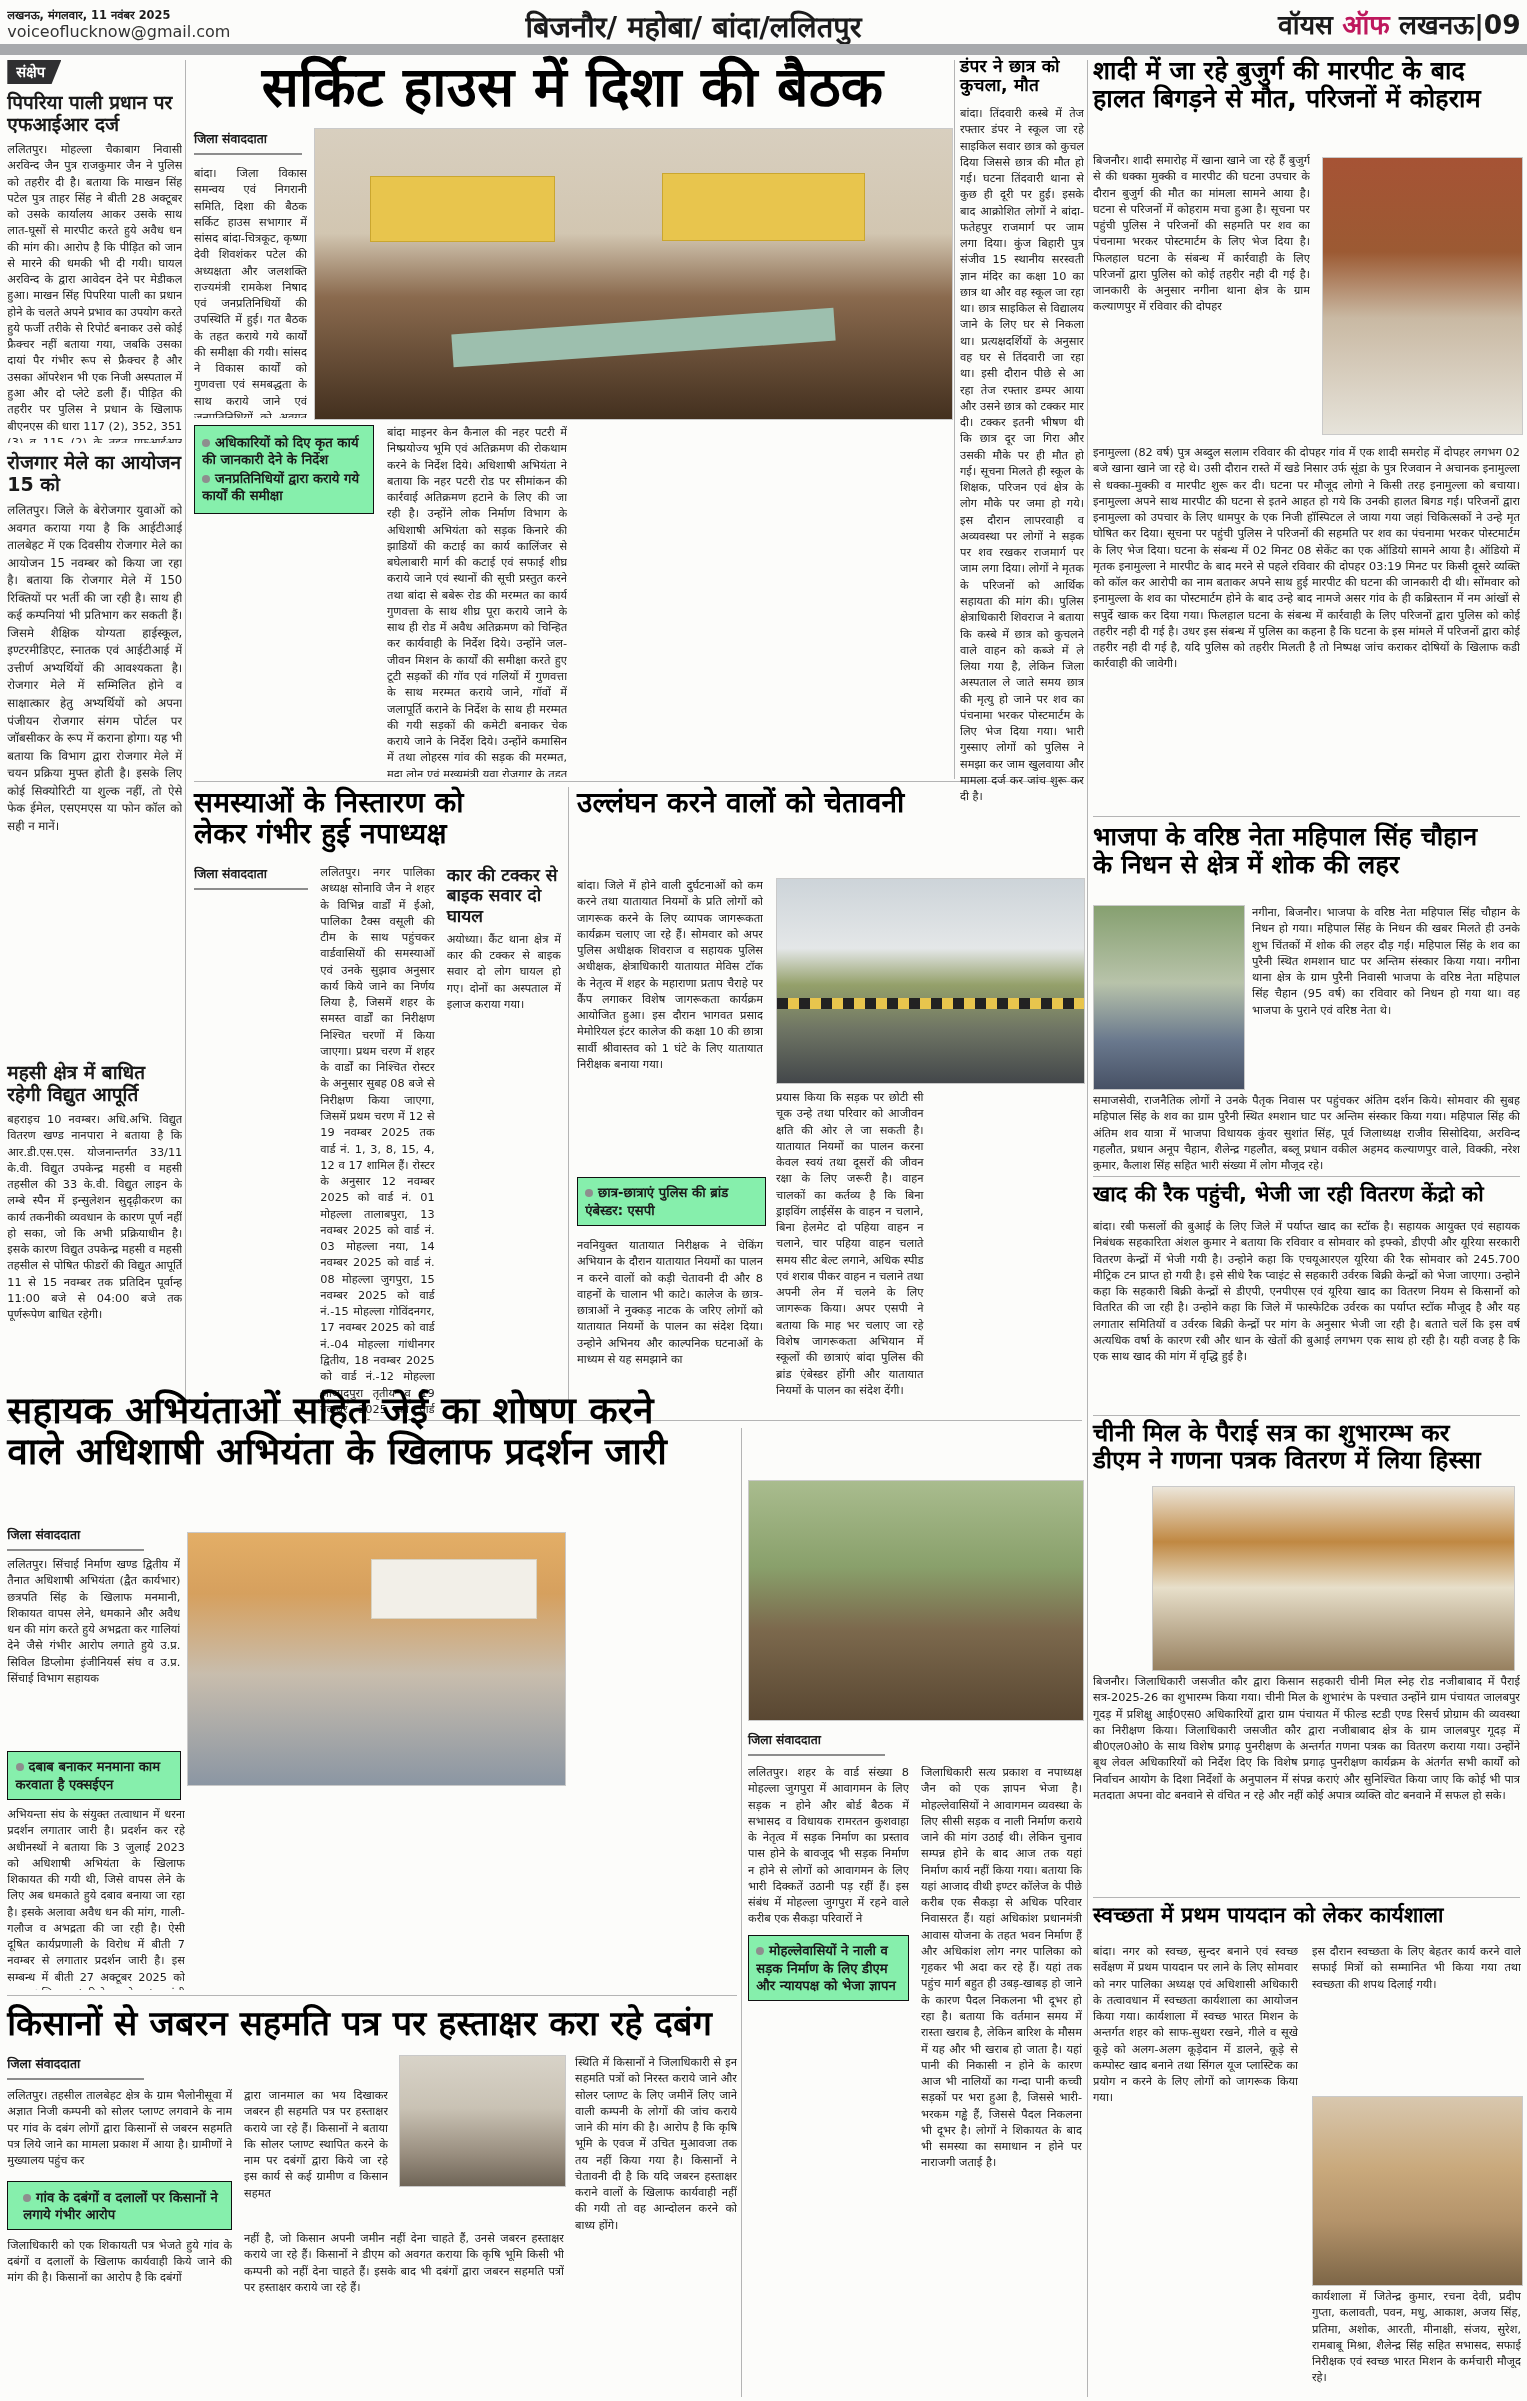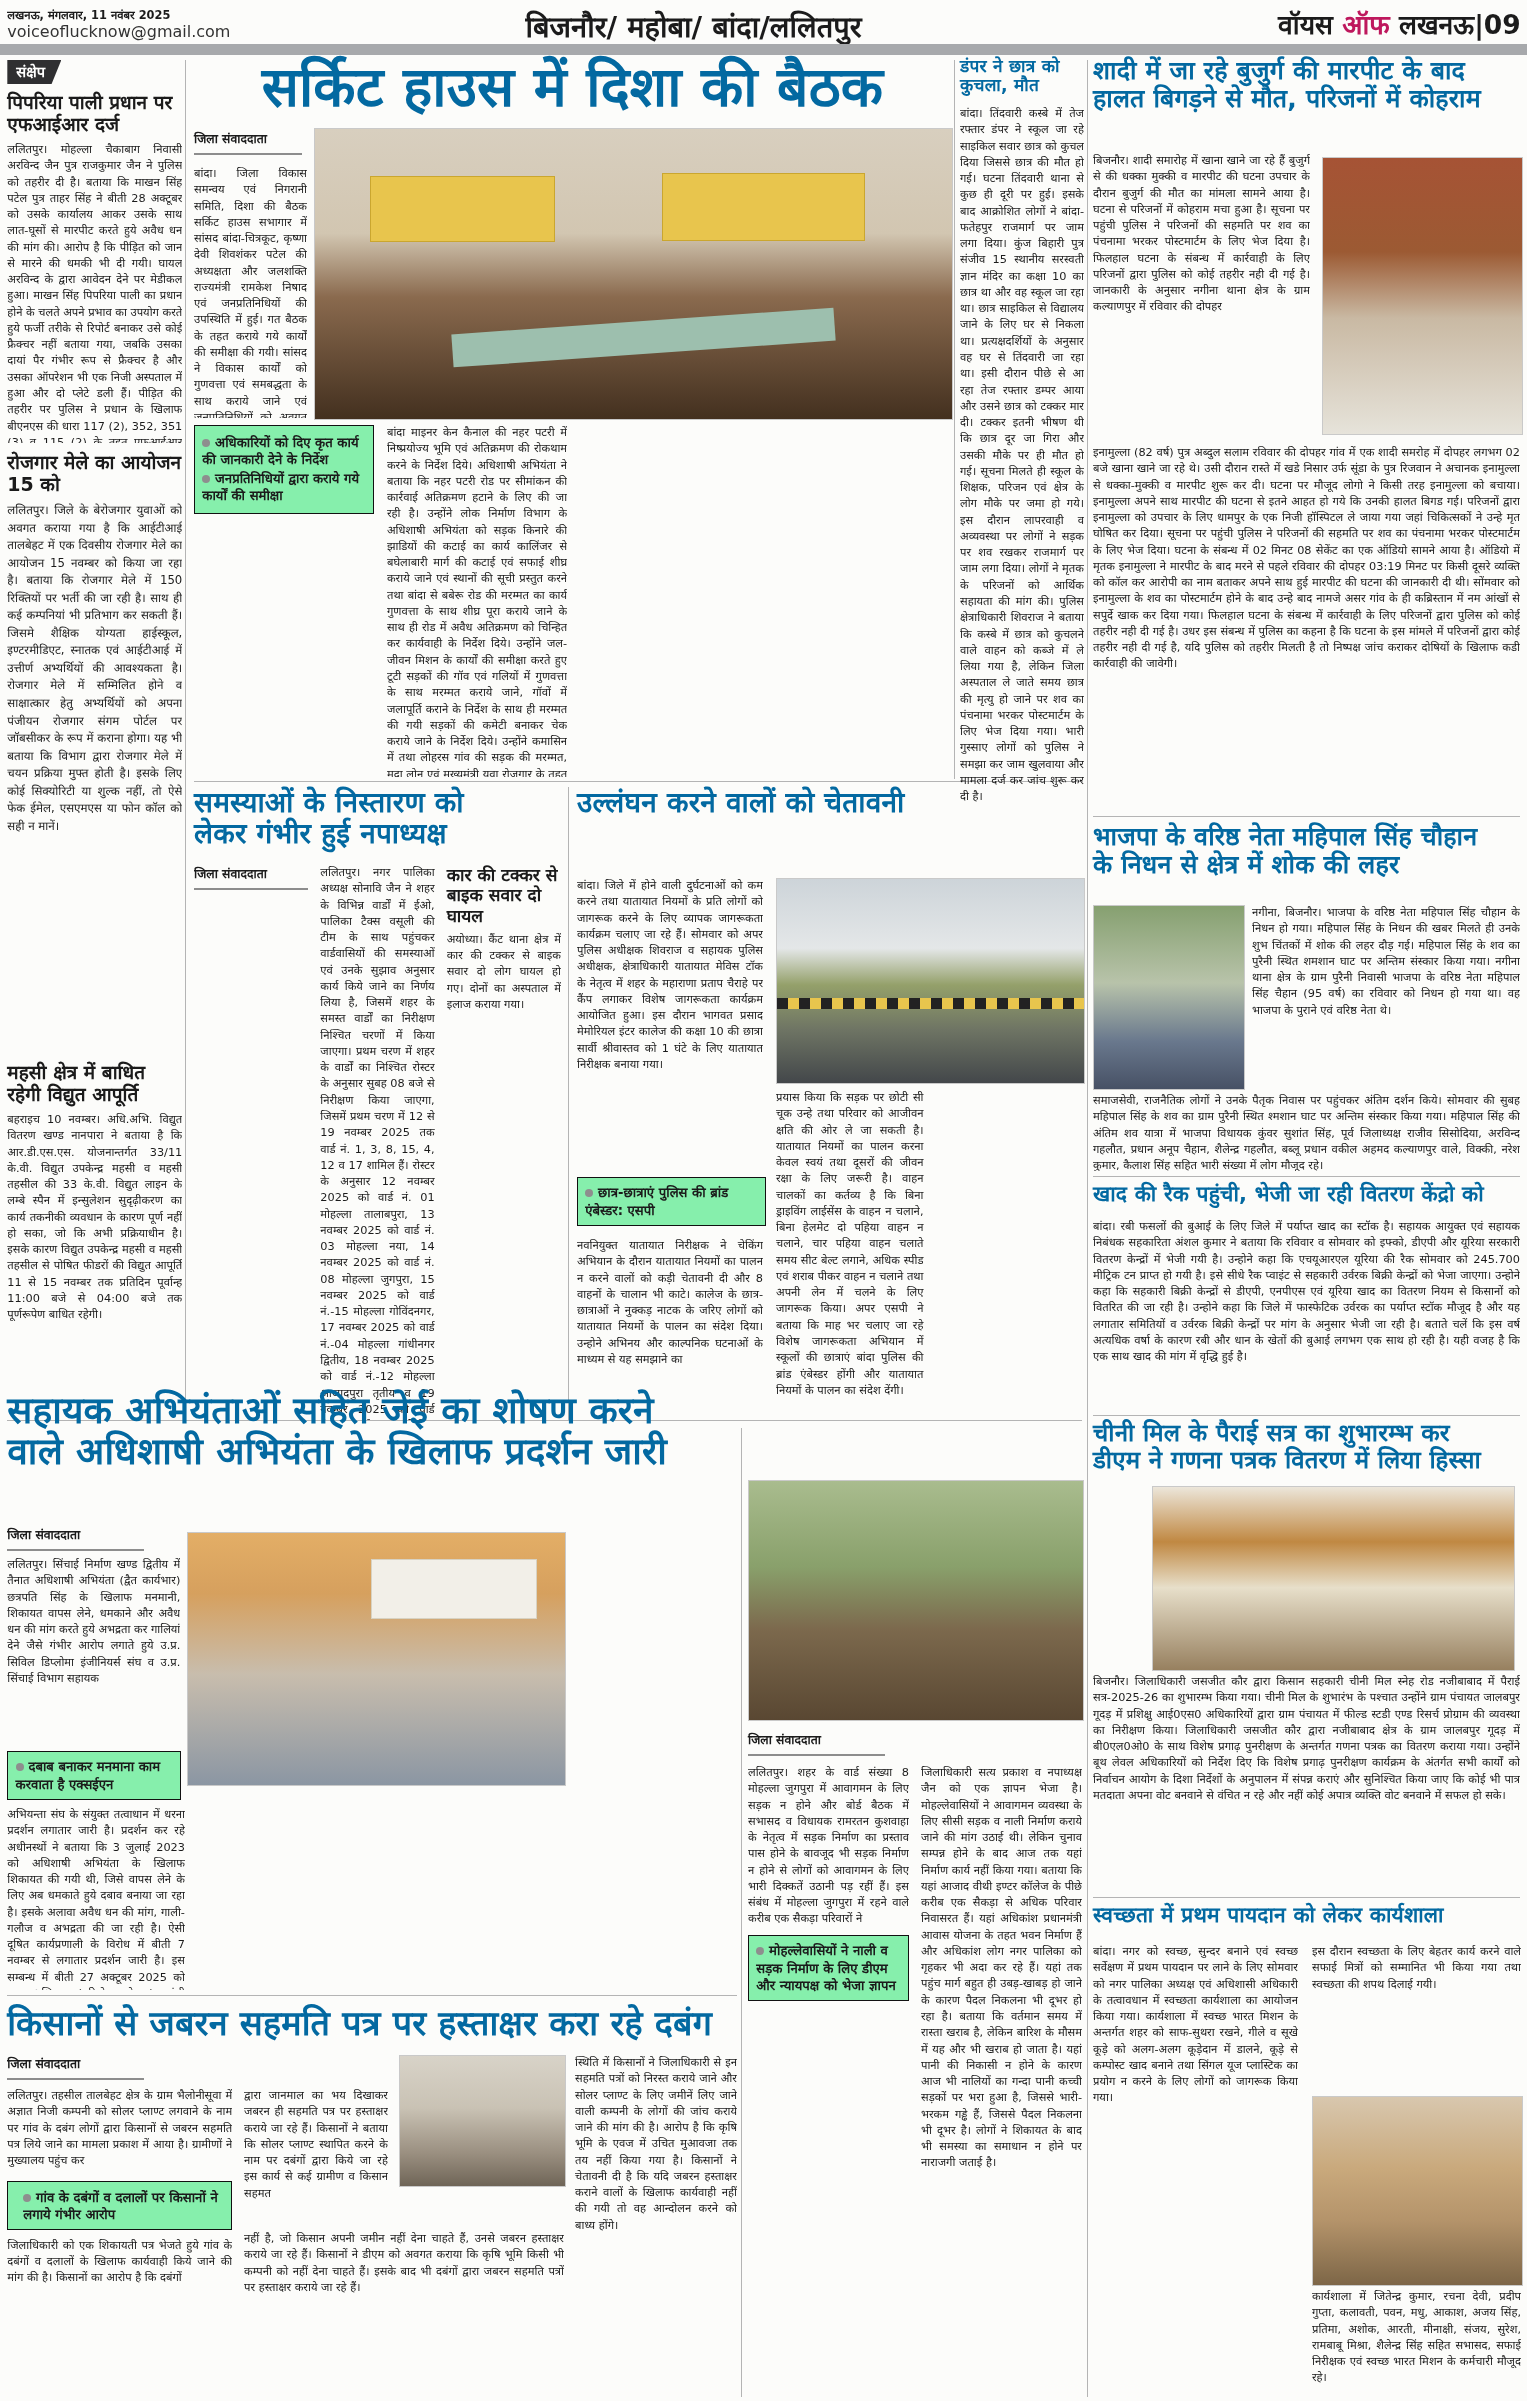--- a/index.html
+++ b/index.html
@@ -1,21 +1,21 @@
 <!DOCTYPE html>
 <html style="font-size:14.6px"><head>
 <meta charset="utf-8">
 <style>
   html,body{margin:0;padding:0;background:#888;}
   #page{position:relative;width:1528px;height:2401px;background:#fcfcfa;
         font-family:"DejaVu Sans","Liberation Sans",sans-serif;color:#1b1b1b;overflow:hidden;margin:0 auto;}
   .abs{position:absolute;}
   .body{font-size:11.3px;line-height:1.44;text-align:justify;overflow:hidden;}
   .body-lg{font-size:11.7px;line-height:1.5;}
-  .hl{font-weight:700;color:#0369a1;line-height:1.12;letter-spacing:0.2px;}
+  .hl{font-weight:700;color:#000000;line-height:1.12;letter-spacing:0.2px;}
   .center{text-align:center;}
   .byline{font-weight:700;font-size:12.3px;border-bottom:2.7px solid #8d8d8d;padding-bottom:5.5px;break-inside:avoid;}
   .vline{position:absolute;width:0.9px;background:#b4b4b4;}
   .hline{position:absolute;height:0.9px;background:#b4b4b4;}
   .graybar{background:#a7a9ac;}
   .tab{background:#2f2f31;color:#fff;font-weight:700;font-size:14.6px;line-height:24px;
        padding:0 16.4px 0 9px;clip-path:polygon(0 0,100% 0,82% 100%,0 100%);display:inline-block;}
   .bbox{border:1.8px solid #111;padding:6.4px 7.3px;font-weight:700;font-size:13.2px;line-height:1.3;
         break-inside:avoid;background:#86efac;margin-bottom:7.3px;}
   .bi{margin:1.8px 0;}

